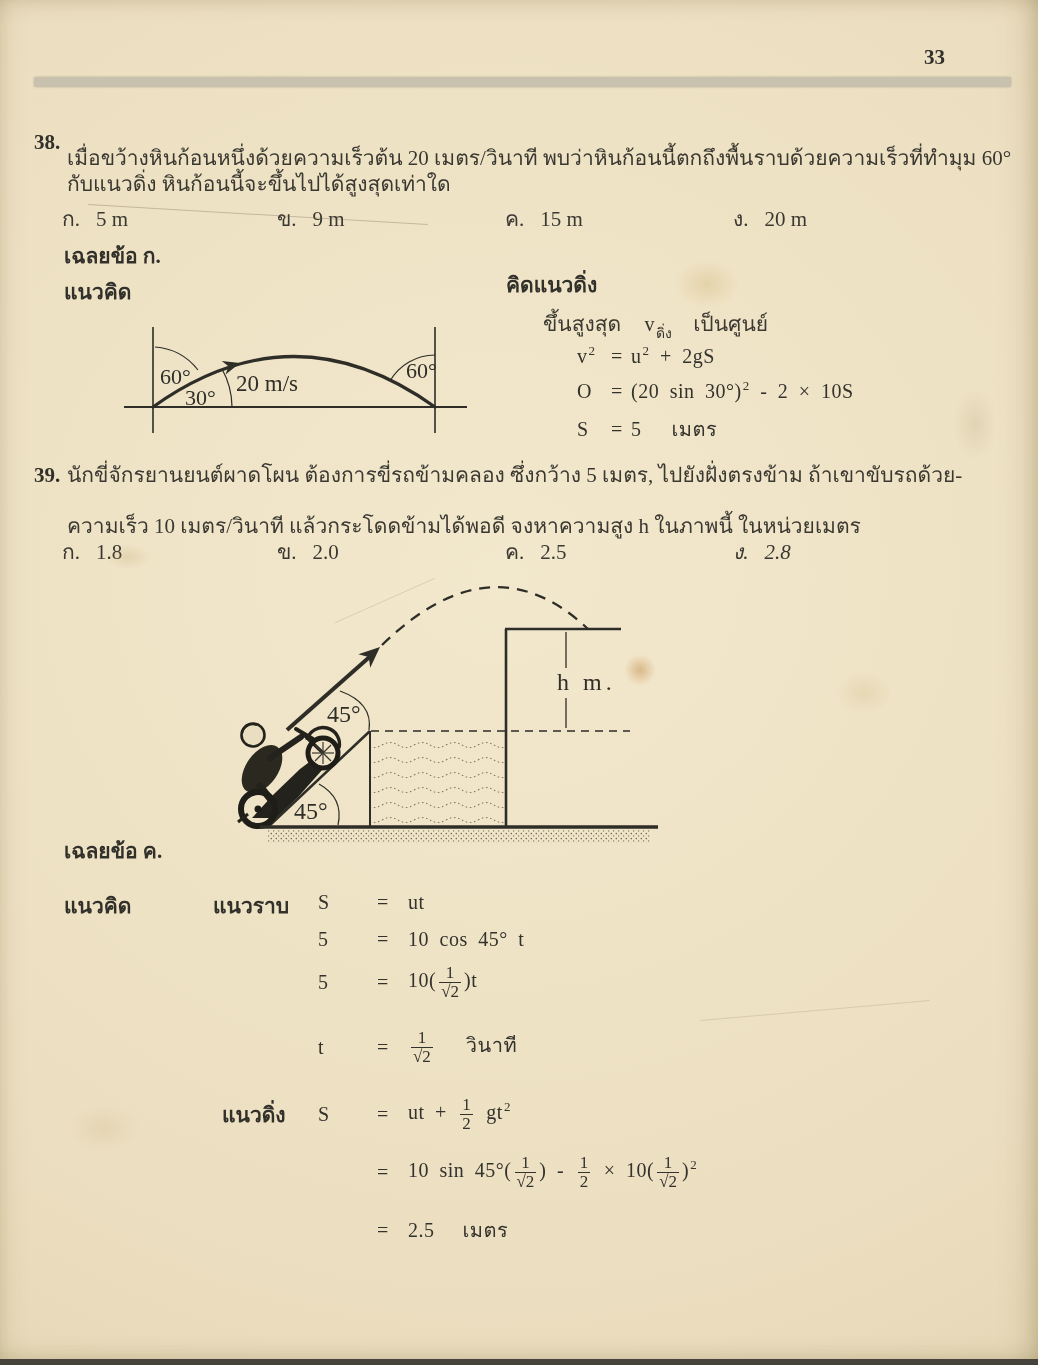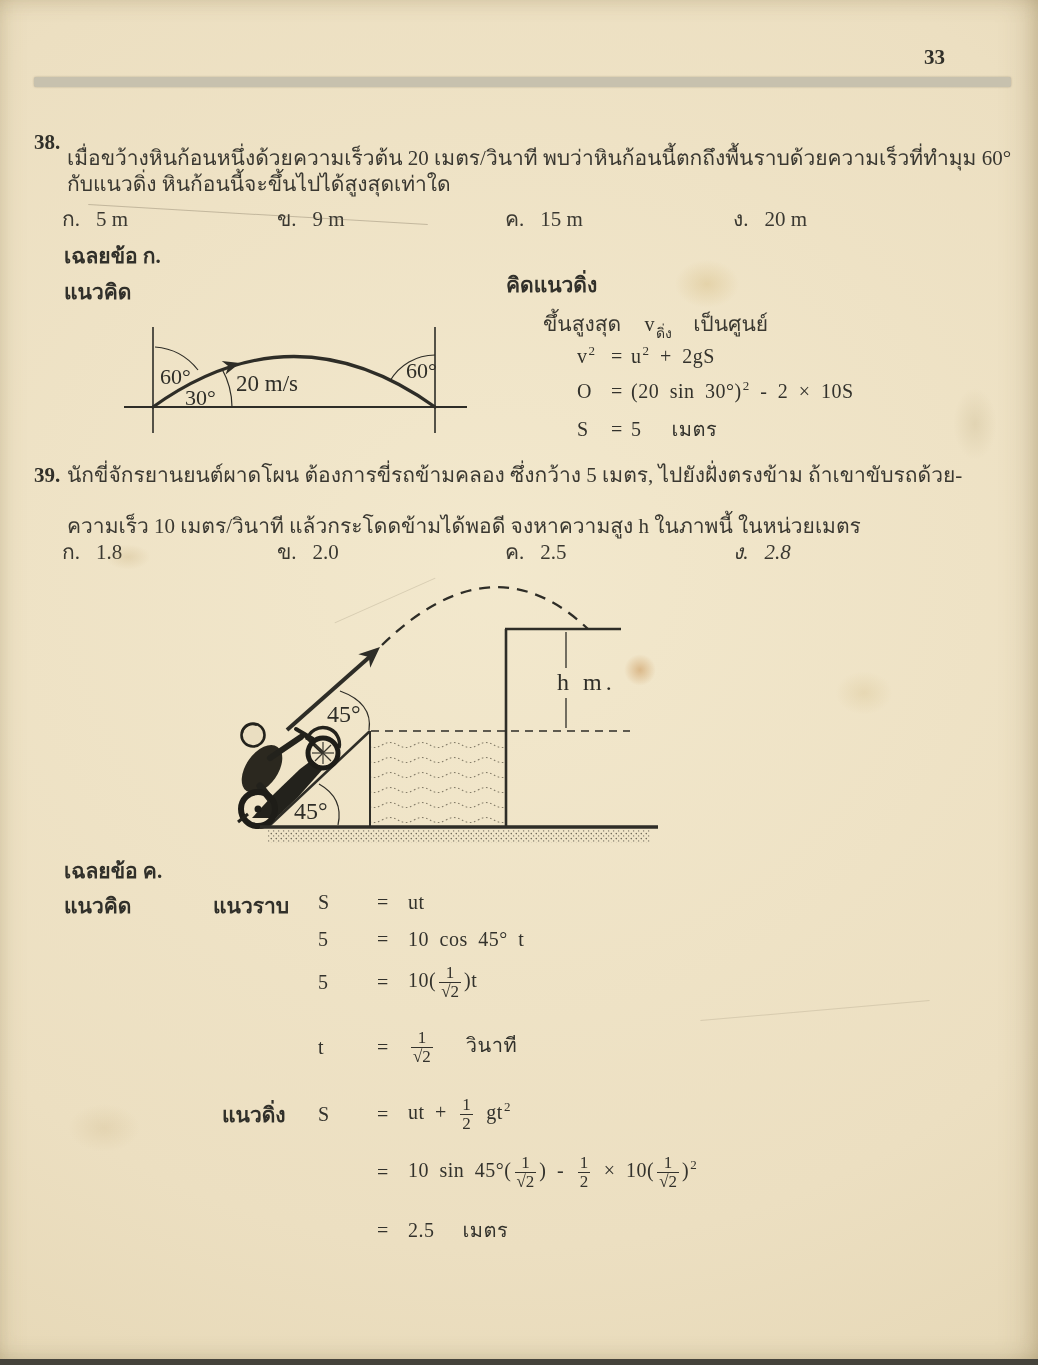--- a/index.html
+++ b/index.html
@@ -177,21 +177,21 @@
         <line x1="125" y1="173" x2="141" y2="189"></line>
         <line x1="141" y1="173" x2="125" y2="189"></line>
       </g>
       <line x1="48" y1="250" x2="58" y2="242" stroke="#23221c" stroke-width="3"></line>
     </g>
 
     <line class="ln" x1="70" y1="255" x2="468" y2="255" stroke-width="3.5"></line>
     <rect x="78" y="258" width="382" height="13" fill="url(#stipple)"></rect>
   </svg>
 
-  <div class="abs thai b" style="left:64px;top:856px;">เฉลยข้อ ค.</div>
+  <div class="abs thai b" style="left:64px;top:836px;">เฉลยข้อ ค.</div>
   <div class="abs thai b" style="left:64px;top:891px;">แนวคิด</div>
   <div class="abs thai b" style="left:213px;top:891px;">แนวราบ</div>
   <div class="abs thai b" style="left:222px;top:1100px;">แนวดิ่ง</div>
 
   <div class="eqrow r39 math" style="left:318px;top:891px;">
     <span class="lhs">S</span>
     <span class="eqc">=</span>
     <span class="rhs">ut</span>
   </div>
   <div class="eqrow r39 math" style="left:318px;top:928px;">

